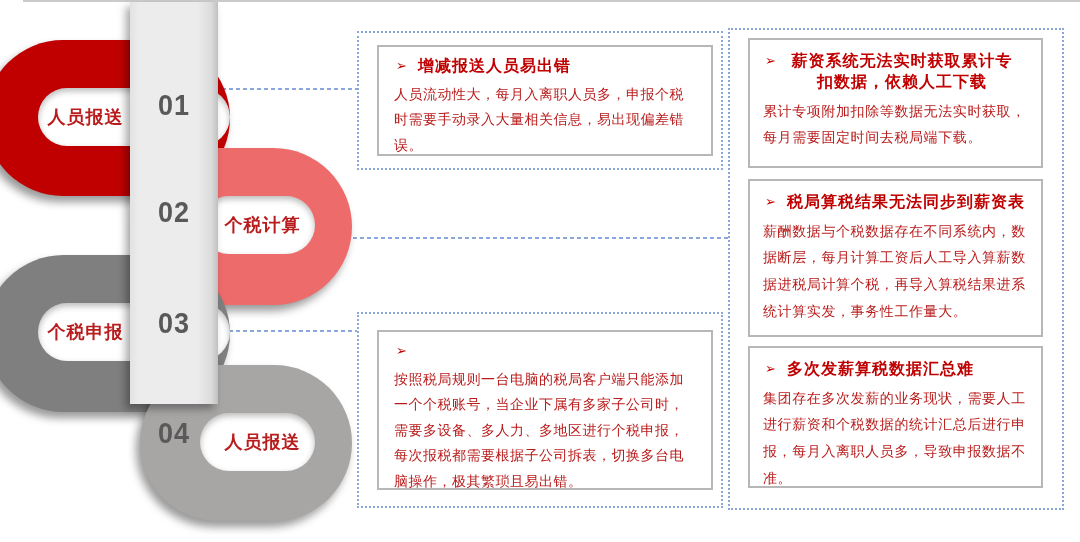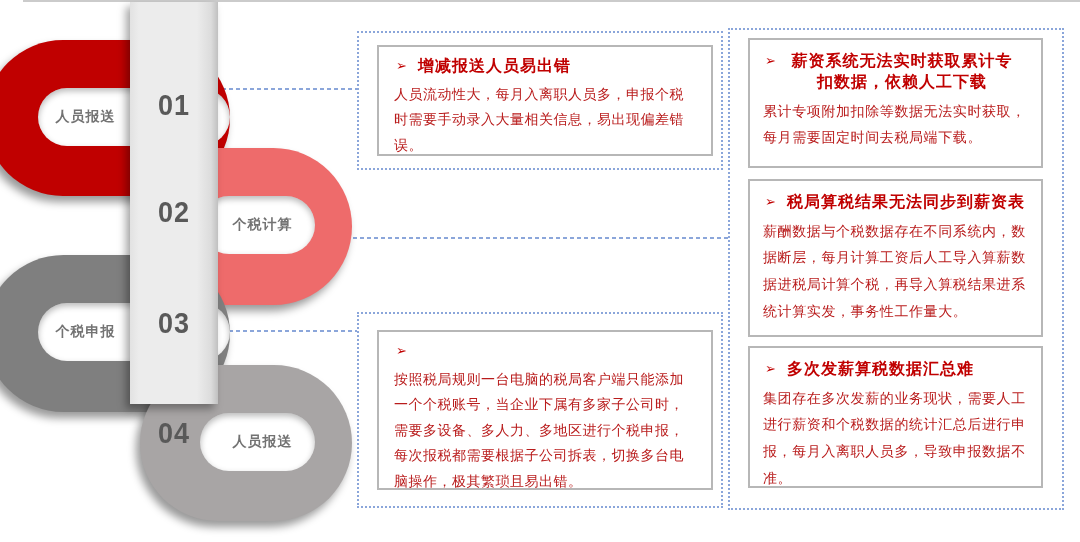--- a/index.html
+++ b/index.html
@@ -15,21 +15,21 @@
   .pill2{left:140px; top:148px; width:212px; height:157px; background:#ee6b6b;}
   .pill3{left:-15px; top:255px; width:245px; height:157px; background:#7f7f7f;}
   .pill4{left:140px; top:365px; width:212px; height:156px; background:#a8a5a5;}
   .pill-inner{position:absolute; background:#fff; border-radius:999px; z-index:3;
     box-shadow:inset 0 3px 6px rgba(0,0,0,0.28);}
   .pi1{left:38px;  top:88px;  width:192px; height:58px;}
   .pi2{left:200px; top:196px; width:115px; height:58px;}
   .pi3{left:38px;  top:303px; width:192px; height:58px;}
   .pi4{left:200px; top:413px; width:115px; height:58px;}
   .pill-label{position:absolute; z-index:4; display:flex; align-items:center; justify-content:center;
-    font-size:14px; font-weight:700; color:#737373; letter-spacing:1px; white-space:nowrap;}
+    font-size:18px; font-weight:700; color:#b91c1c; letter-spacing:1px; white-space:nowrap;}
   .pl1{left:38px;  top:88px;  width:95px;  height:58px;}
   .pl2{left:210px; top:196px; width:105px; height:58px;font-family:Liberation Mono, monospace;}
   .pl3{left:38px;  top:303px; width:95px;  height:58px;}
   .pl4{left:210px; top:413px; width:105px; height:58px;}
 
   
   .spine{position:absolute; left:130px; top:2px; width:88px; height:402px; z-index:5;
     background:linear-gradient(90deg,#e2e2e2 0,#ececec 10%,#ececec 76%,#dcdcdc 92%,#c0c0c0 100%);
     box-shadow:-4px 5px 8px rgba(0,0,0,0.35);}
   .num{position:absolute; left:0; width:88px; text-align:center; font-size:27px; font-weight:700;

